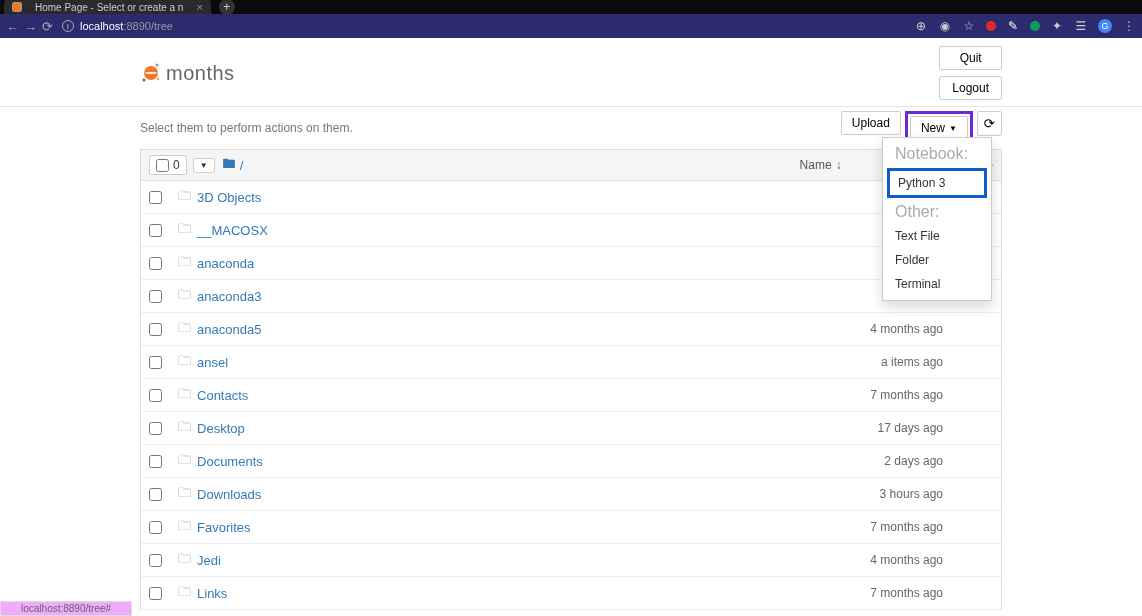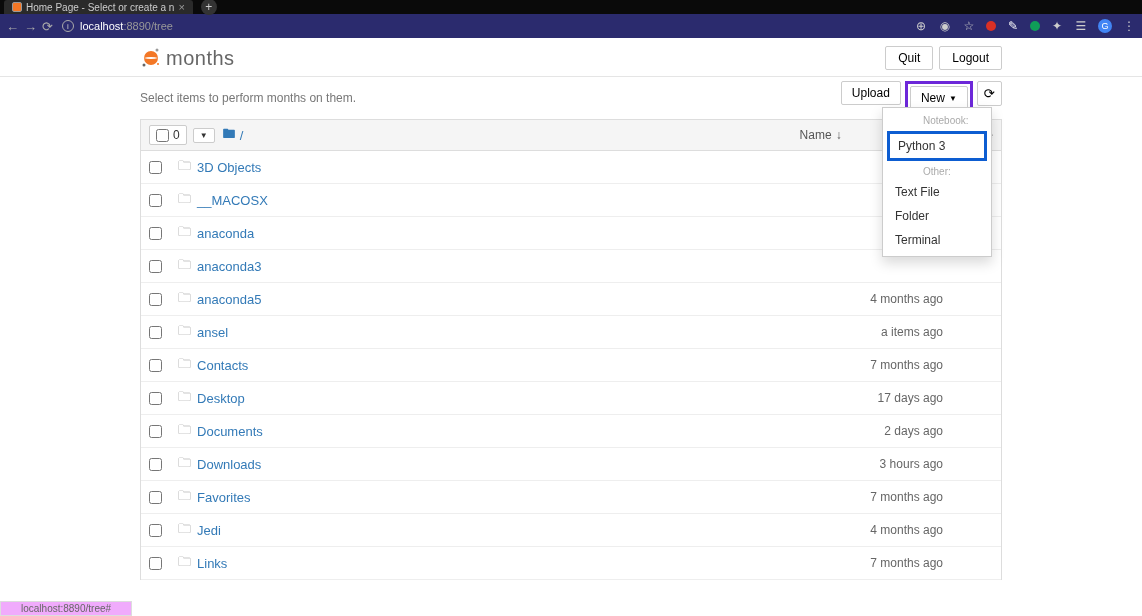--- a/index.html
+++ b/index.html
@@ -22,21 +22,21 @@
       padding: 0 4px;
     }
     .browser-tab {
       background: #2a2a2a;
       color: #ccc;
       font-size: 10px;
       padding: 2px 8px;
       border-radius: 3px 3px 0 0;
       display: flex;
       align-items: center;
-      gap: 4px;
+      gap: 13px;
       height: 14px;
     }
     .tab-favicon {
       width: 10px;
       height: 10px;
       border-radius: 2px;
       background: linear-gradient(#f37726, #f37726);
       border: 1px solid #999;
     }
     .tab-close {
@@ -148,20 +148,21 @@
       height: 22px;
     }
     .jupyter-text {
       font-size: 20px;
       color: #666;
       letter-spacing: 0.5px;
     }
     .header-buttons {
       display: flex;
       gap: 6px;
+      flex-direction: column;
     }
     .header-btn {
       background: #fff;
       border: 1px solid #ccc;
       padding: 4px 12px;
       font-size: 12px;
       cursor: pointer;
       border-radius: 2px;
     }
     .tabs {
@@ -319,22 +320,21 @@
       border: 1px solid #ccc;
       box-shadow: 0 6px 12px rgba(0,0,0,0.15);
       min-width: 110px;
       z-index: 100;
       padding: 4px 0;
       font-size: 12px;
     }
     .dropdown-menu .menu-header {
       padding: 3px 12px;
       color: #aaa;
-      font-size: 10px;
-      margin-left: 28px;
+      font-size: 16px;
     }
     .dropdown-menu .menu-item {
       padding: 5px 12px;
       cursor: pointer;
     }
     .menu-item-highlight {
       border: 3px solid #0d5dd1;
       margin: 2px 4px;
     }
     .menu-item-highlight .menu-item {
@@ -412,21 +412,21 @@
       <span class="jupyter-text">months</span>
     </div>
     <div class="header-buttons">
       <button class="header-btn">Quit</button>
       <button class="header-btn">Logout</button>
     </div>
   </div>
 
 
   <div class="toolbar">
-    <div class="toolbar-left">Select items to perform months on them.</div>
+    <div class="toolbar-left">Select them to perform actions on them.</div>
     <div class="toolbar-right">
       <button class="upload-btn">Upload</button>
       <span class="new-btn-wrap">
         <button class="new-btn">
           <span>New</span>
           <span class="caret-down">▼</span>
         </button>
       </span>
       <button class="refresh-btn">⟳</button>
     </div>

